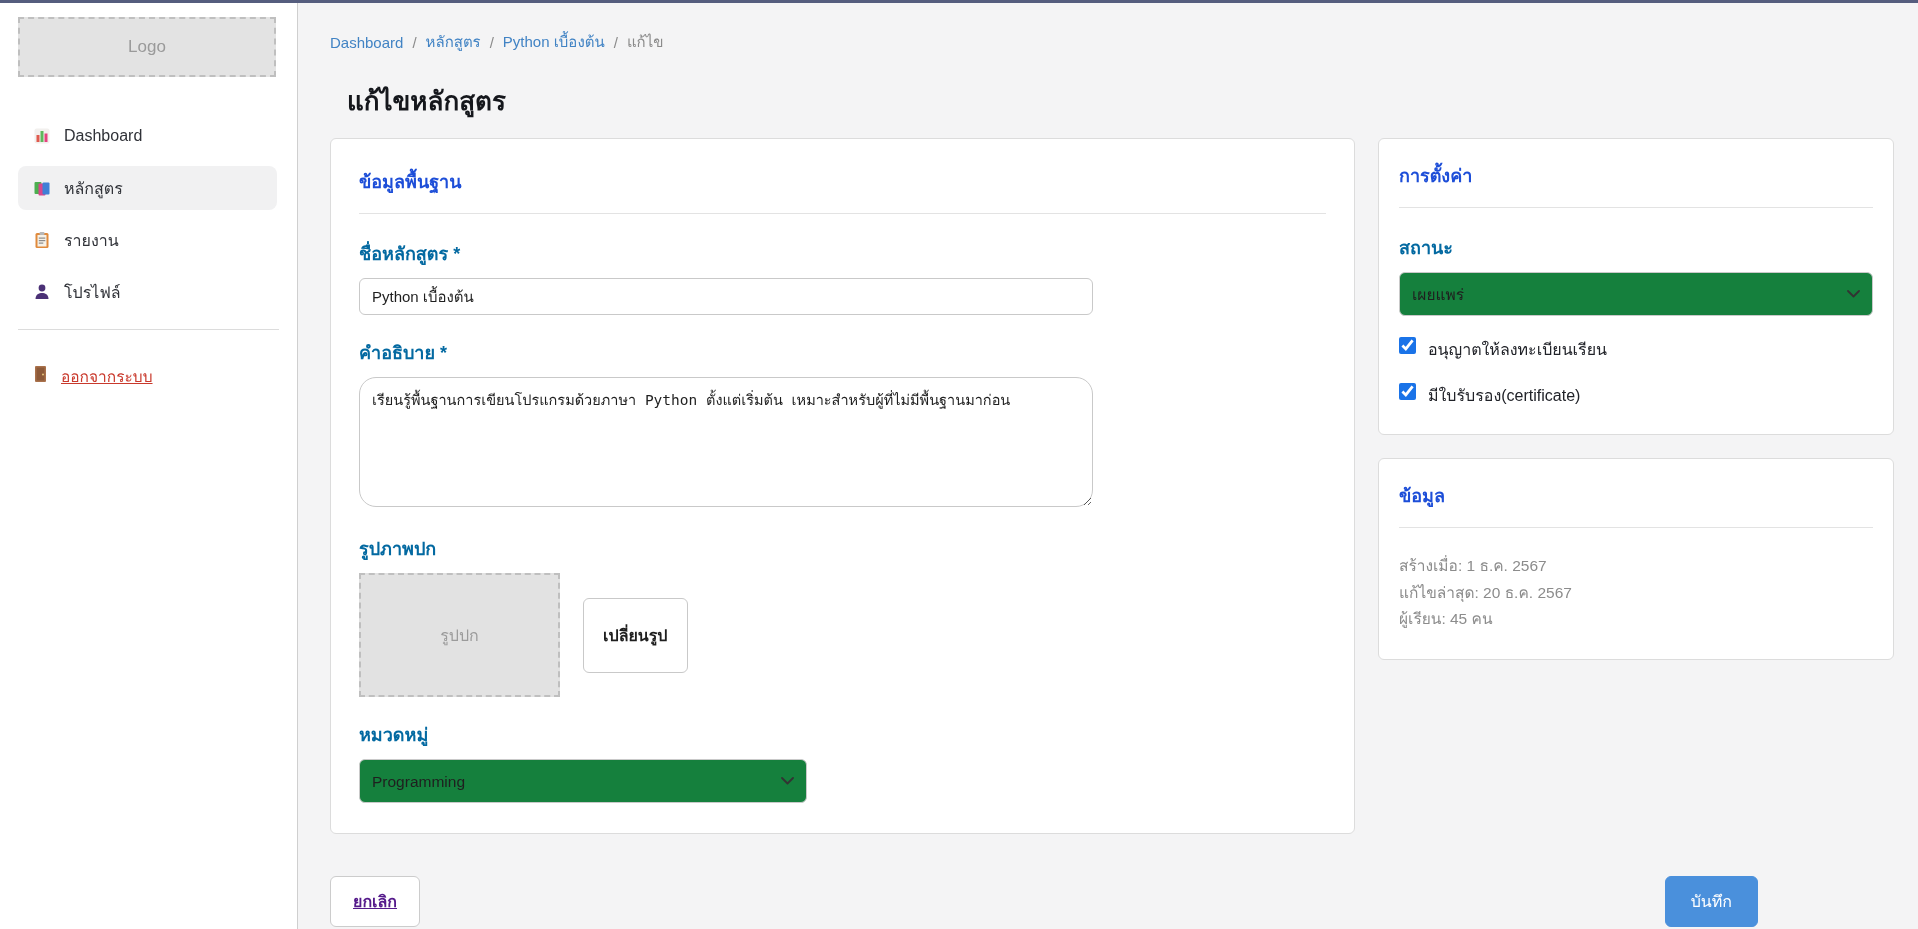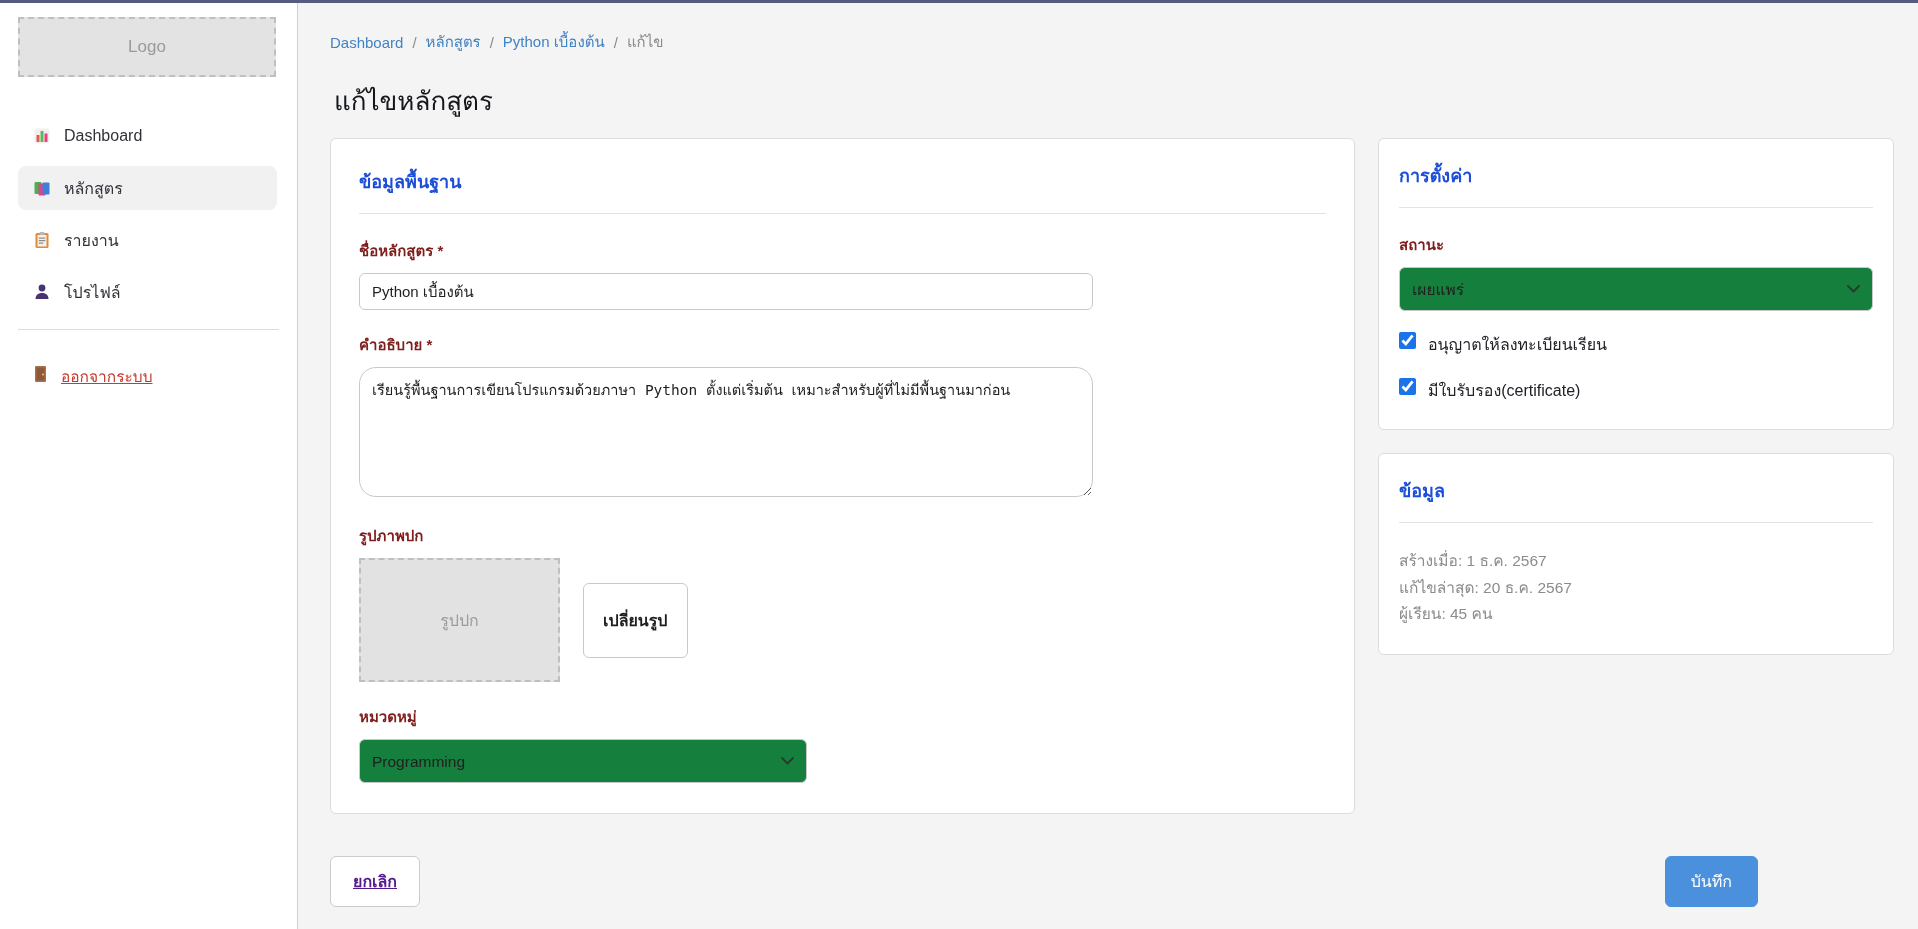--- a/index.html
+++ b/index.html
@@ -38,36 +38,36 @@
     margin:24px 20px 0 18px; padding-left:15px; height:44px;
     font-size:15.5px; cursor:pointer;
   }
   .logout-item .lbl { color:#c9392c; text-decoration:underline; }
 
   
   .main { flex:1; padding:27px 24px 0 32px; }
   .breadcrumb { display:flex; gap:9px; font-size:15px; align-items:center; }
   .breadcrumb a { color:#4183c4; text-decoration:none; cursor:pointer; }
   .breadcrumb .sep, .breadcrumb .current { color:#8b8b8b; }
-  h1.page-title { font-size:26px; margin:26px 0 17px 4px; color:#15171c; font-weight:normal; }
+  h1.page-title { font-size:26px; margin:26px 0 17px 17px; color:#15171c; font-weight:bold; }
 
   .content-row { display:flex; gap:23px; align-items:flex-start; }
 
   .card { background:#fff; border:1px solid #dcdcdc; border-radius:6px; }
   .main-card { width:1025px; padding:28px; }
   .side-col { width:516px; display:flex; flex-direction:column; gap:23px; }
   .side-card { padding:22px 20px 26px 20px; }
 
   .card-title {
     font-size:18px; font-weight:bold; color:#1d4ed8;
     padding-bottom:17px; border-bottom:1px solid #e3e3e3; margin:0 0 25px 0;
   }
 
   .form-group { margin-bottom:23px; }
-  .form-label { display:block; font-size:15px; font-weight:bold; color:#7f1d1d; margin-bottom:10px; }
+  .form-label { display:block; font-size:18px; font-weight:bold; color:#0369a1; margin-bottom:10px; }
 
   .text-input {
     width:734px; height:37px; border:1px solid #c9c9c9; border-radius:6px;
     padding:0 12px; font-size:15px; color:#1f1f1f; background:#fff;
     font-family:"Liberation Sans", sans-serif;
   }
   .textarea {
     width:734px; height:130px; border:1px solid #c9c9c9; border-radius:17px;
     padding:10px 12px; font-size:14.5px; color:#1f1f1f; background:#fff;
     font-family:"DejaVu Sans Mono", monospace; resize:both;

